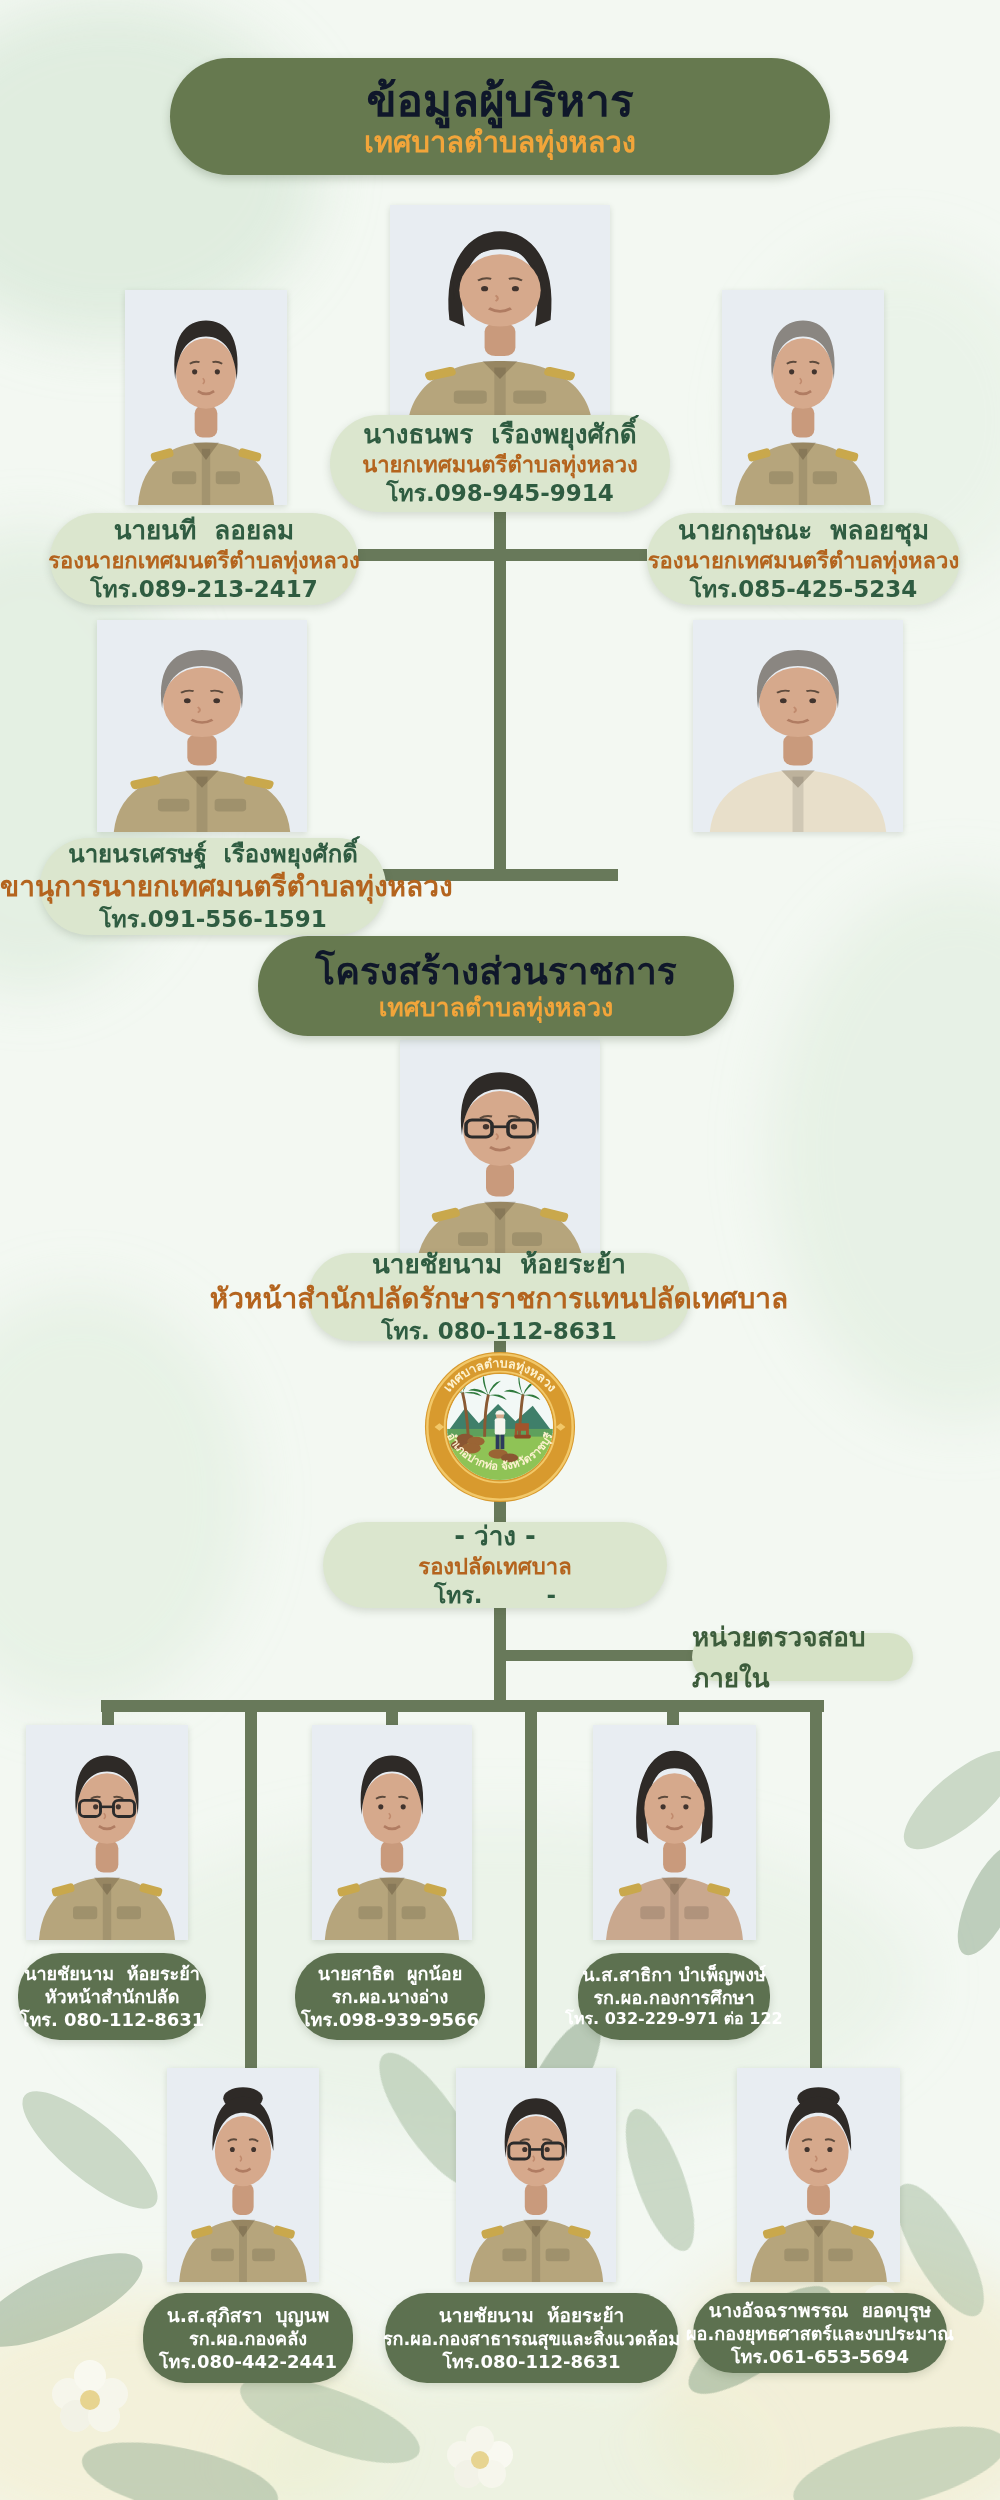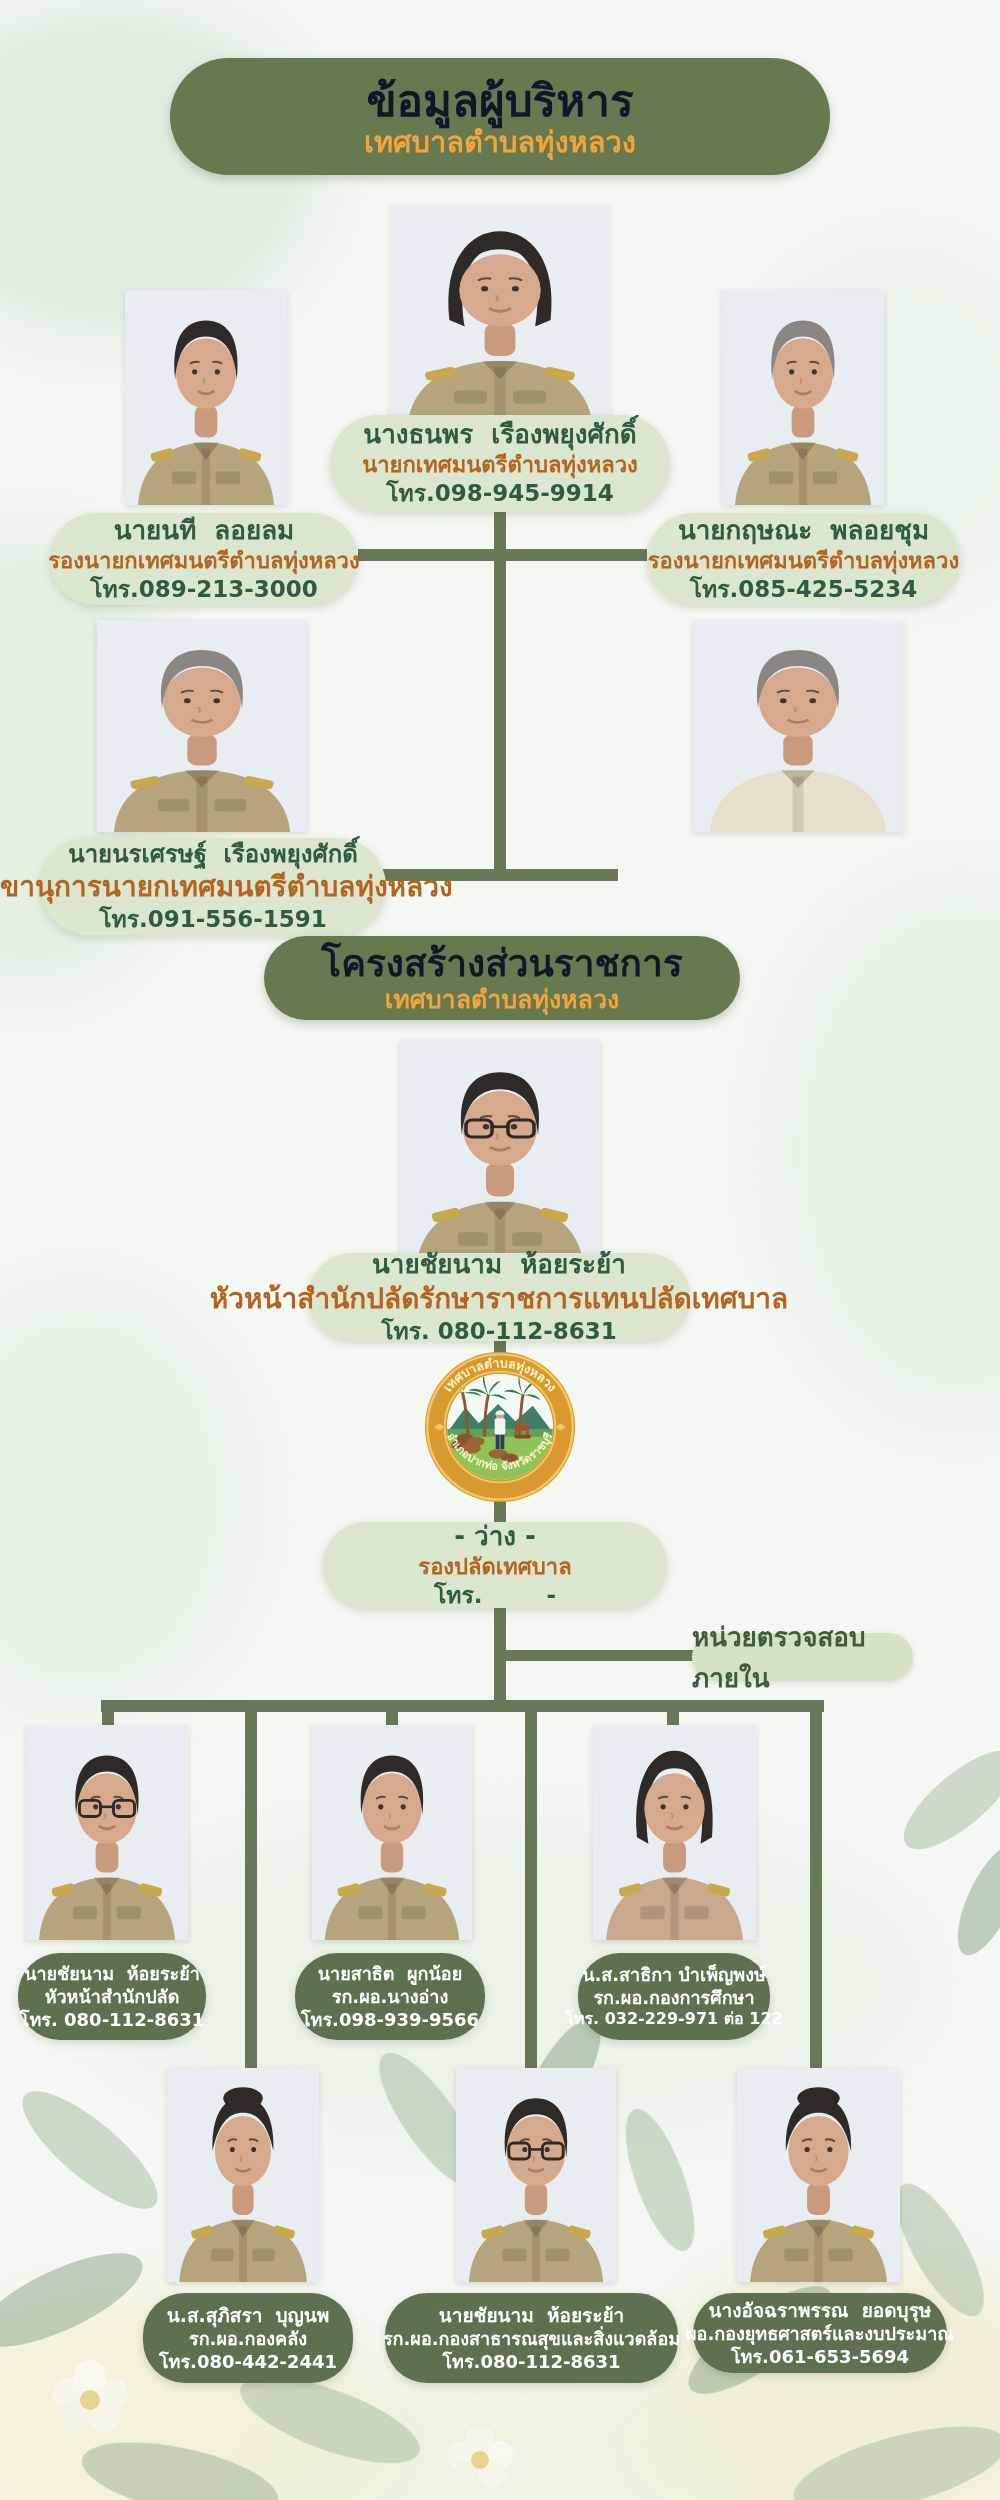--- a/index.html
+++ b/index.html
@@ -229,34 +229,34 @@
     </div>
 
   <div class="card light" style="left:330px;top:415px;width:340px;height:97px">
     <div class="nm">นางธนพร&nbsp; เรืองพยุงศักดิ์</div>
     <div class="ps">นายกเทศมนตรีตำบลทุ่งหลวง</div>
     <div class="ph">โทร.098-945-9914</div>
   </div>
   <div class="card light" style="left:50px;top:513px;width:308px;height:92px">
     <div class="nm">นายนที&nbsp; ลอยลม</div>
     <div class="ps">รองนายกเทศมนตรีตำบลทุ่งหลวง</div>
-    <div class="ph">โทร.089-213-3000</div>
+    <div class="ph">โทร.089-213-2417</div>
   </div>
   <div class="card light" style="left:647px;top:513px;width:313px;height:92px">
     <div class="nm">นายกฤษณะ&nbsp; พลอยชุม</div>
     <div class="ps">รองนายกเทศมนตรีตำบลทุ่งหลวง</div>
     <div class="ph">โทร.085-425-5234</div>
   </div>
   <div class="card light" style="left:40px;top:838px;width:346px;height:97px">
     <div class="nm" style="font-size:24px">นายนรเศรษฐ์&nbsp; เรืองพยุงศักดิ์</div>
     <div class="ps ps-sm">เลขานุการนายกเทศมนตรีตำบลทุ่งหลวง</div>
     <div class="ph">โทร.091-556-1591</div>
   </div>
 
-  <div class="hdr hdr2" style="left:264px;top:936px;width:476px;height:84px">
+  <div class="hdr hdr2" style="left:258px;top:936px;width:476px;height:100px">
     <div class="t">โครงสร้างส่วนราชการ</div>
     <div class="s">เทศบาลตำบลทุ่งหลวง</div>
   </div>
 
   <div class="photo" style="left:400px;top:1040px;width:200px;height:228px">
       <svg viewBox="0 0 100 134" preserveAspectRatio="none" xmlns="http://www.w3.org/2000/svg">
         <rect width="100" height="134" fill="#e8edf2"></rect>
         <path d="M8,134 C10,106 30,95 50,95 C70,95 90,106 92,134 Z" fill="#b6a57c"></path>
         <path d="M42,95 L50,106 L58,95 Z" fill="rgba(60,45,20,.25)"></path>
         <rect x="47.4" y="99" width="5.2" height="35" fill="rgba(0,0,0,.10)"></rect>

